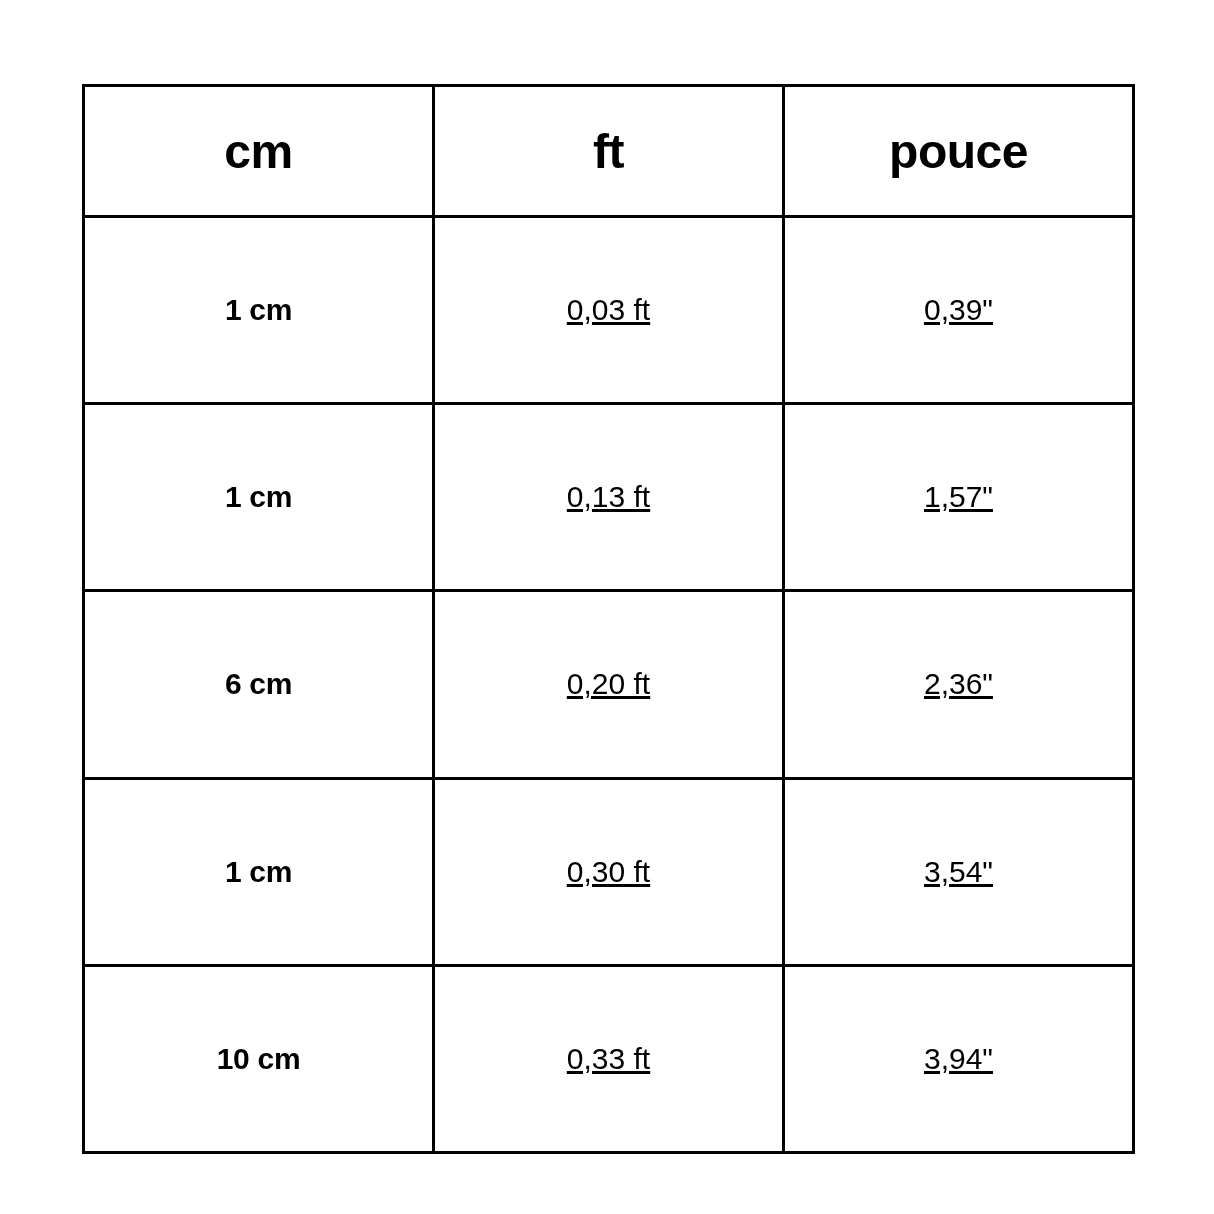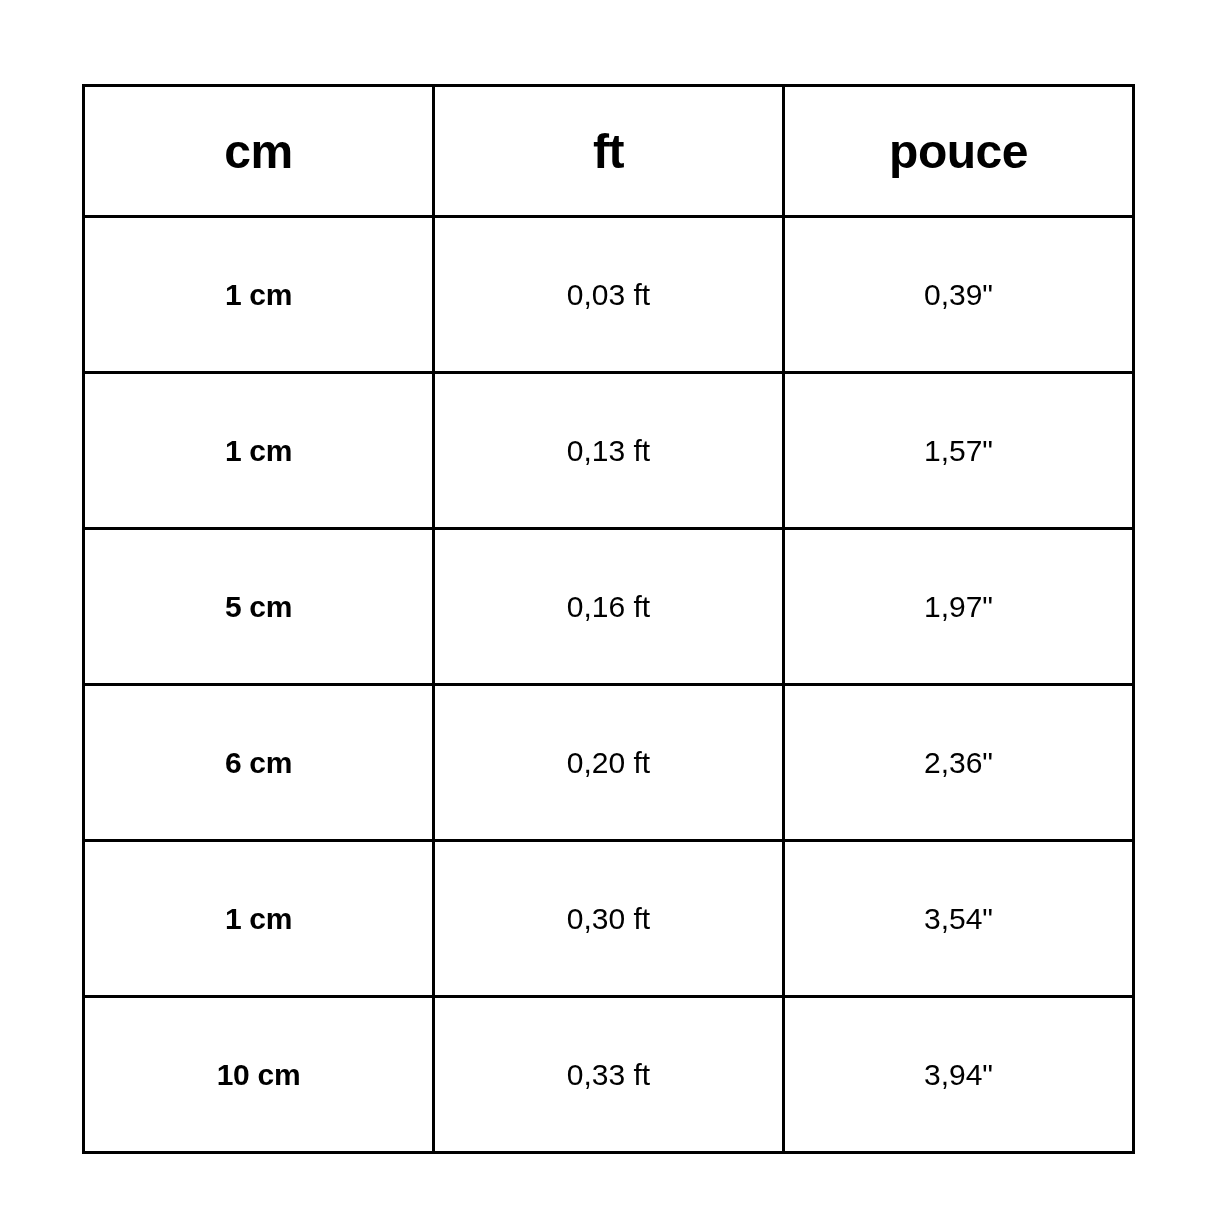--- a/index.html
+++ b/index.html
@@ -53,20 +53,21 @@
   table.conv tbody td {
     height: 94px;
     font-size: 30px;
   }
   table.conv tbody td.cm {
     font-weight: bold;
     letter-spacing: -0.3px;
   }
   table.conv tbody td.val {
     font-weight: normal;
+    text-decoration: underline;
   }
 </style>
 </head>
 <body>
 
 <div class="page">
   <div class="table-wrap">
     <table class="conv">
       <colgroup>
         <col class="c1">
@@ -85,25 +86,20 @@
           <td class="cm">1 cm</td>
           <td class="val">0,03 ft</td>
           <td class="val">0,39"</td>
         </tr>
         <tr>
           <td class="cm">1 cm</td>
           <td class="val">0,13 ft</td>
           <td class="val">1,57"</td>
         </tr>
         <tr>
-          <td class="cm">5 cm</td>
-          <td class="val">0,16 ft</td>
-          <td class="val">1,97"</td>
-        </tr>
-        <tr>
           <td class="cm">6 cm</td>
           <td class="val">0,20 ft</td>
           <td class="val">2,36"</td>
         </tr>
         <tr>
           <td class="cm">1 cm</td>
           <td class="val">0,30 ft</td>
           <td class="val">3,54"</td>
         </tr>
         <tr>

